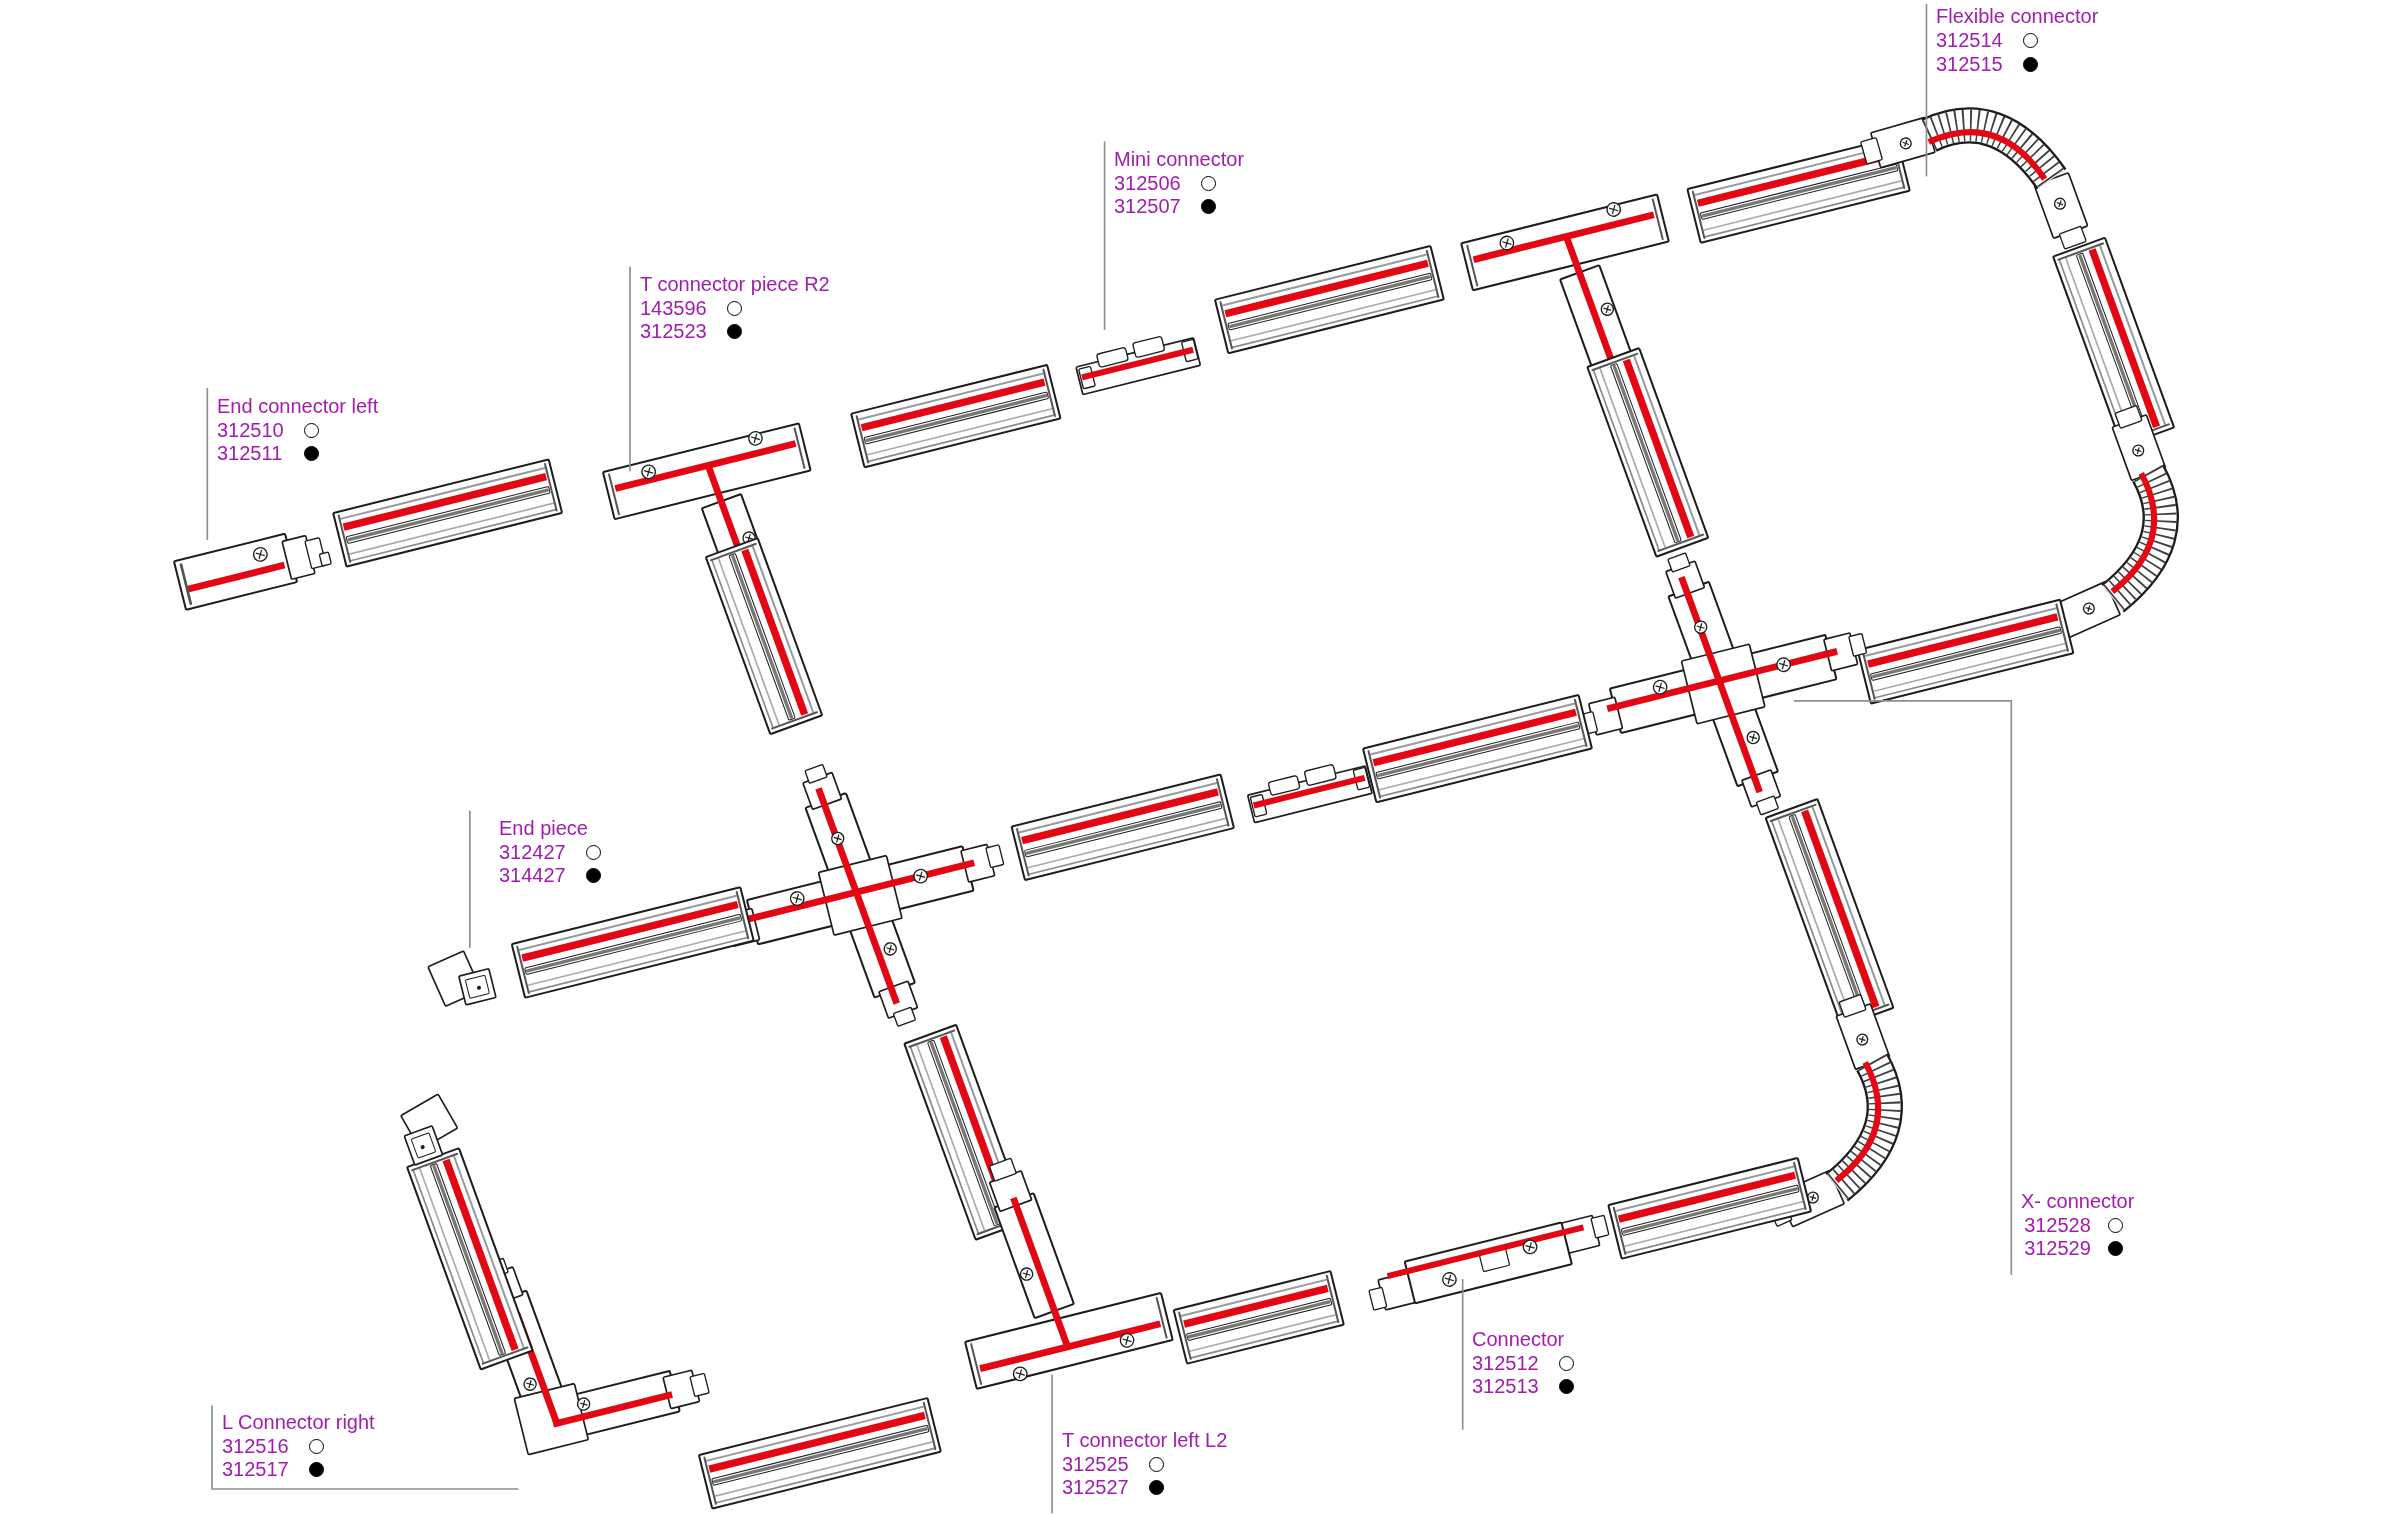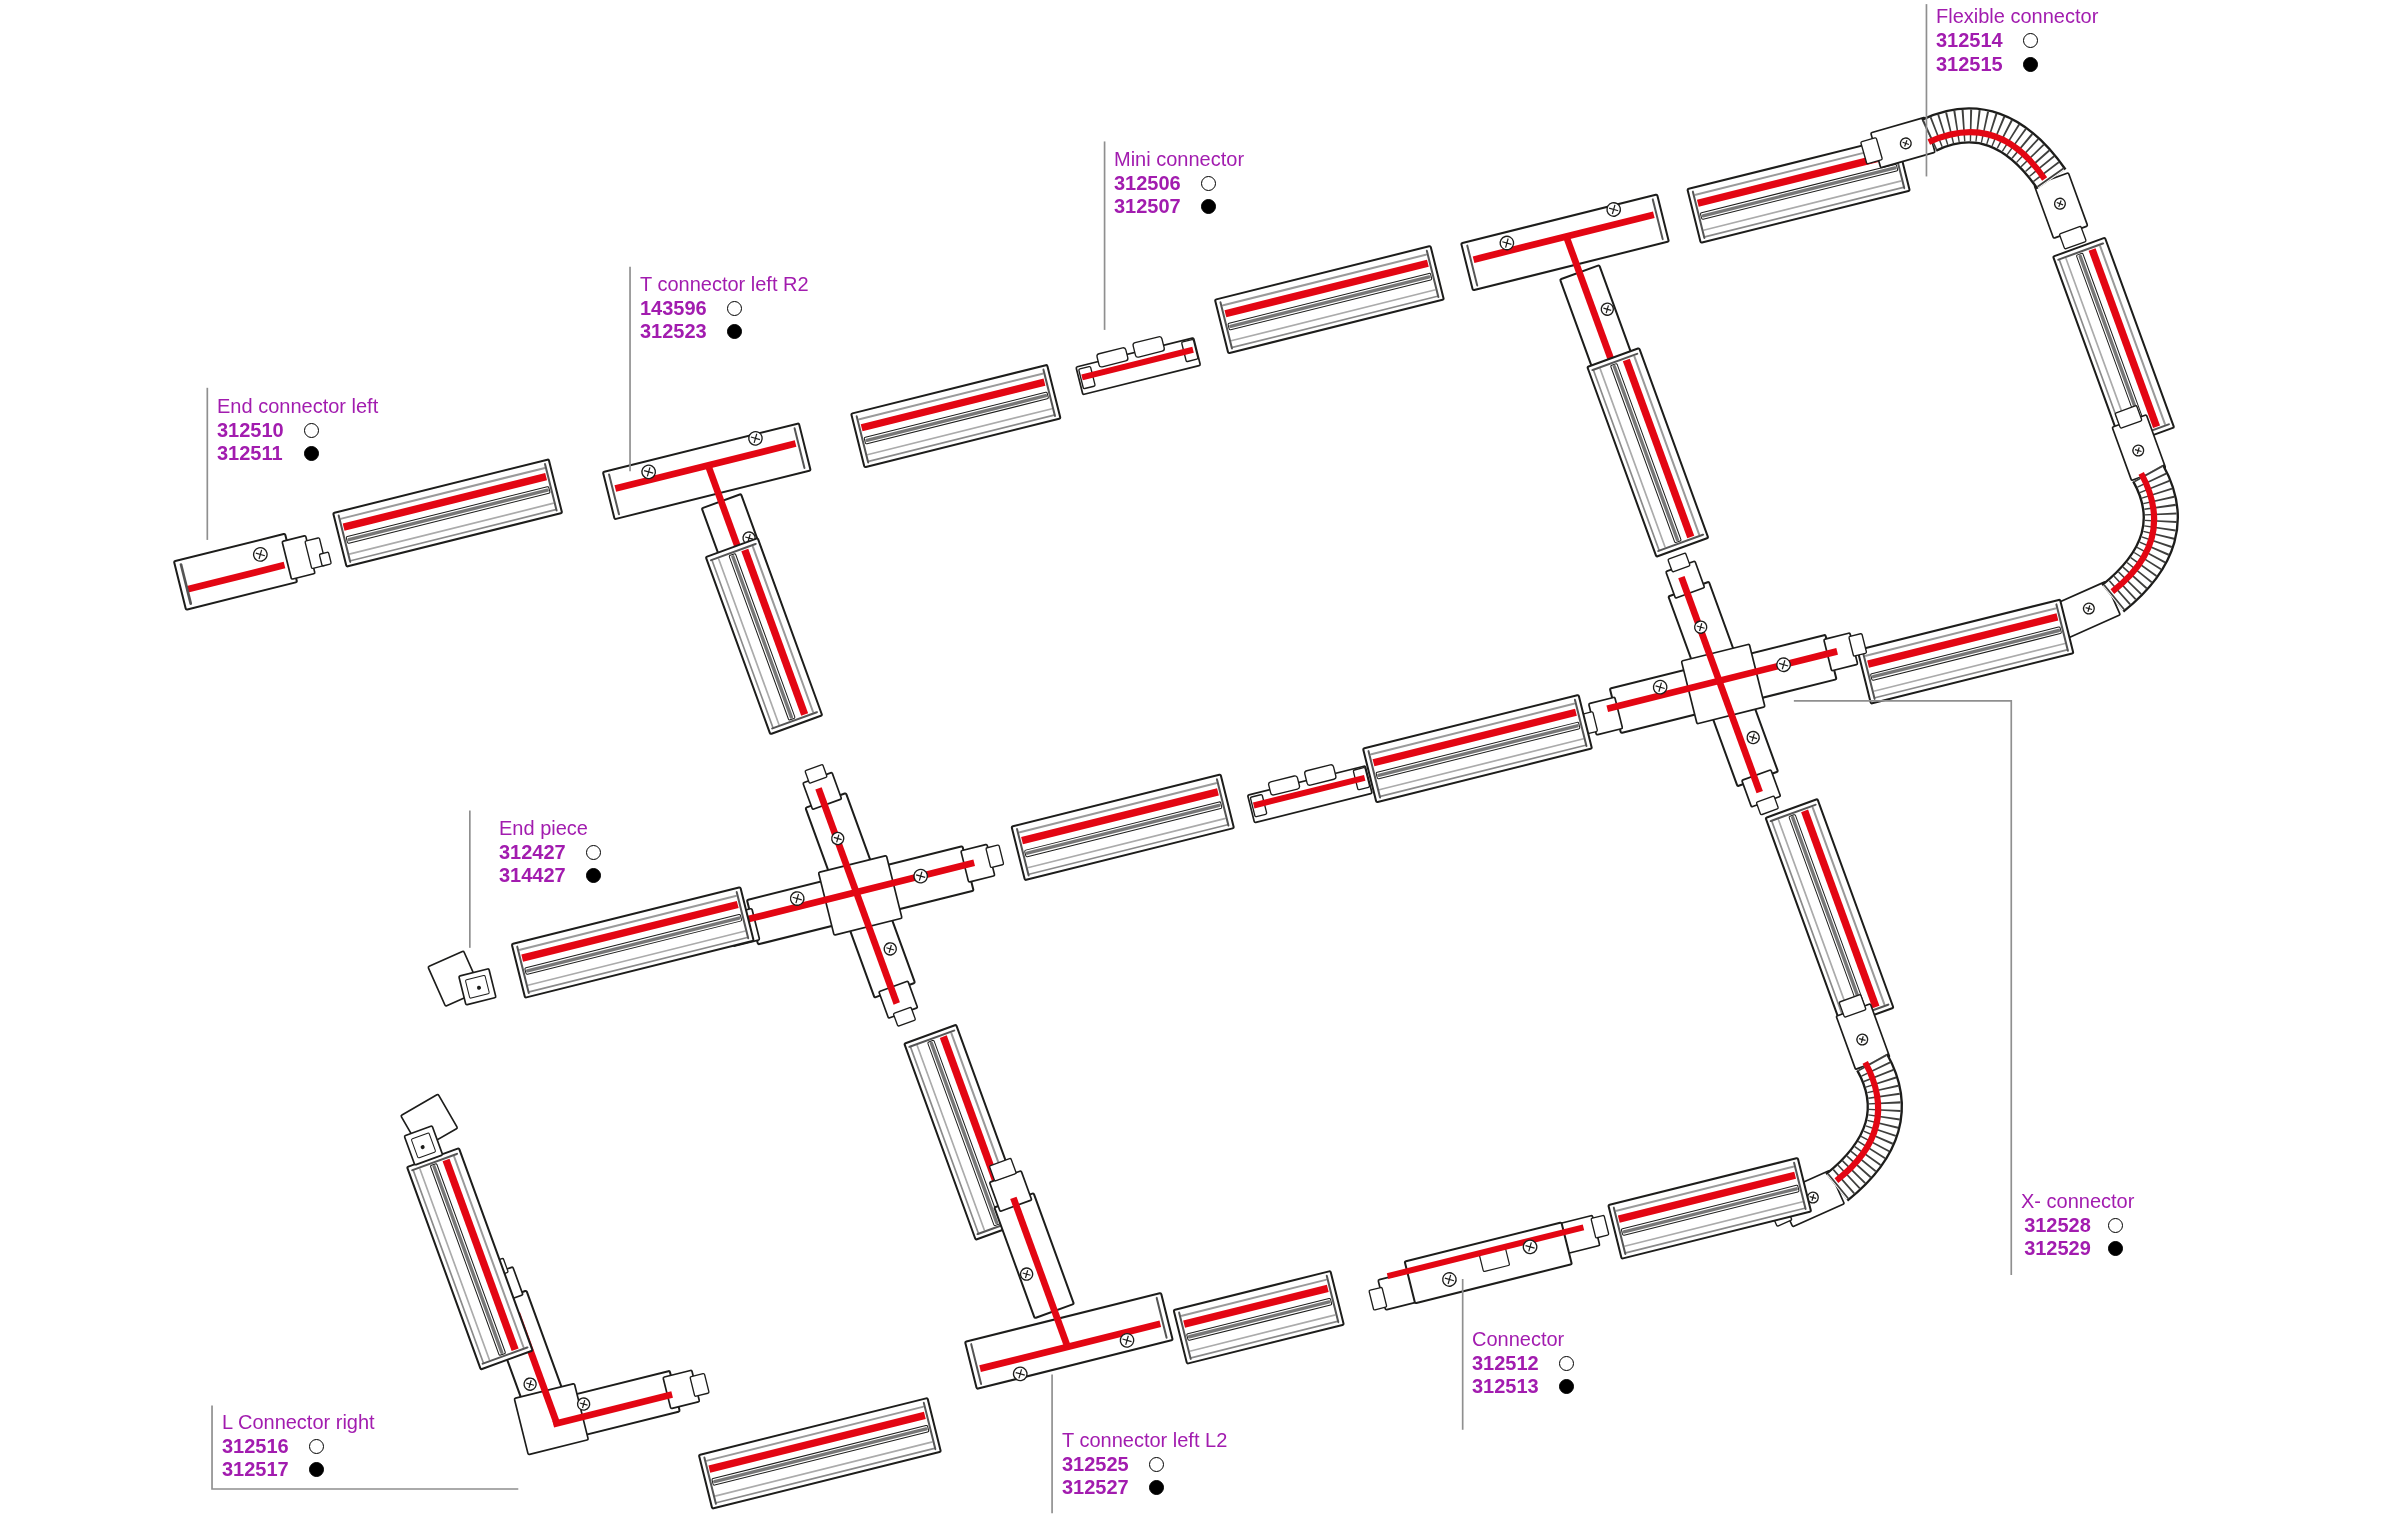--- a/index.html
+++ b/index.html
@@ -1,21 +1,21 @@
 <!DOCTYPE html>
 <html style="font-size:10.8px"><head>
 <meta charset="utf-8">
 <style>
   html,body{margin:0;padding:0;background:#ffffff;width:2401px;height:1514px;overflow:hidden;}
   .canvas{position:relative;width:2401px;height:1514px;background:#fff;font-family:"Liberation Sans",sans-serif;}
   #diagram-svg{position:absolute;left:0;top:0;width:2401px;height:1514px;}
   #labels{position:absolute;left:0;top:0;width:100%;height:100%;}
   .label{position:absolute;color:#a21caf;font-size:20px;line-height:23.6px;white-space:nowrap;}
   .label .lt{font-weight:400;}
-  .label .lr{display:flex;align-items:center;height:23.6px;font-weight:bold;}
+  .label .lr{display:flex;align-items:center;height:23.6px;}
   .label .lc{display:inline-block;min-width:73px;}
   .dot{display:inline-block;width:15px;height:15px;border-radius:50%;border:1.7px solid #000;margin-left:13.5px;box-sizing:border-box;}
   .dot.filled{background:#000;}
 </style>
 </head>
 <body>
 
 <div class="canvas">
   <svg id="diagram-svg" viewBox="0 0 3567 2249">
       <g transform="translate(379 842) rotate(-14)">
@@ -425,21 +425,21 @@
         <div class="lr">
           <span class="lc">312510</span>
           <span class="dot outline"></span>
         </div>
         <div class="lr">
           <span class="lc">312511</span>
           <span class="dot filled"></span>
         </div>
       </div>
       <div class="label" style="left: 640px; top: 273px;">
-        <div class="lt">T connector left R2</div>
+        <div class="lt">T connector piece R2</div>
         <div class="lr">
           <span class="lc">143596</span>
           <span class="dot outline"></span>
         </div>
         <div class="lr">
           <span class="lc">312523</span>
           <span class="dot filled"></span>
         </div>
       </div>
       <div class="label" style="left: 1114px; top: 148px;">

